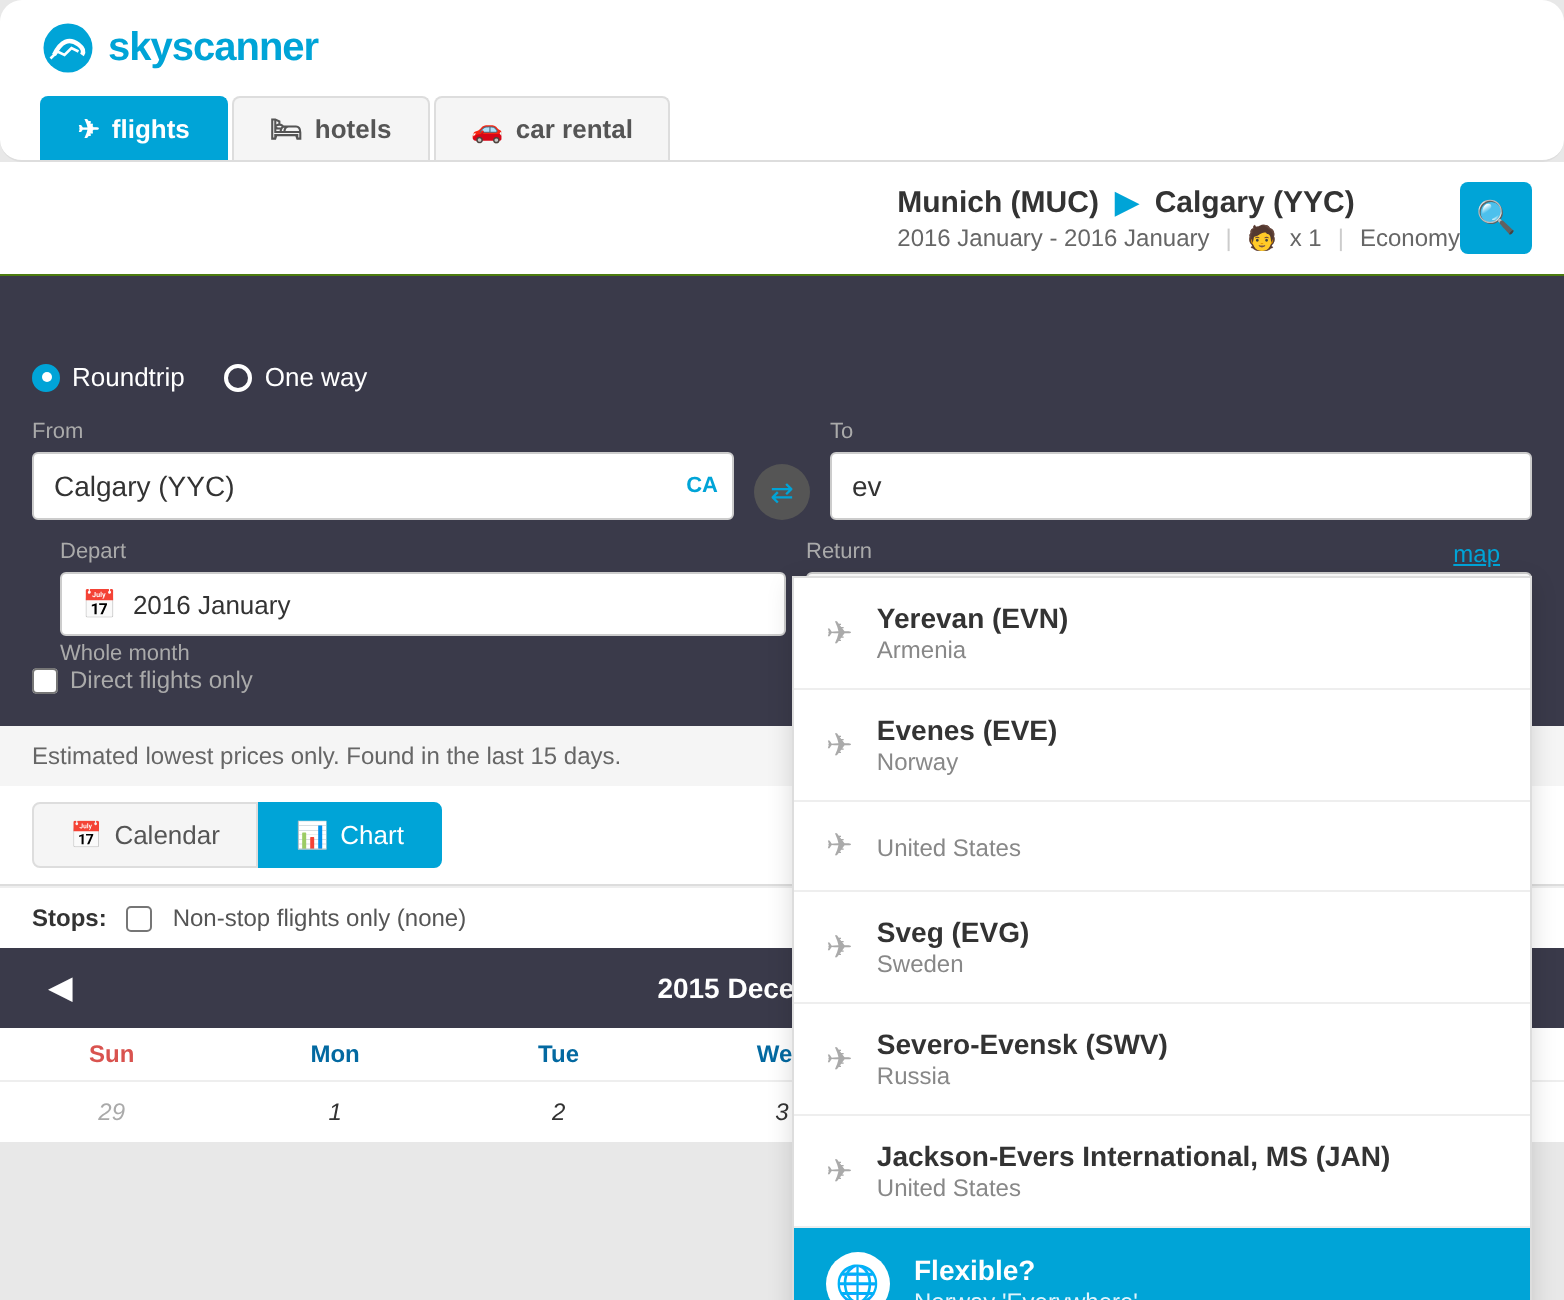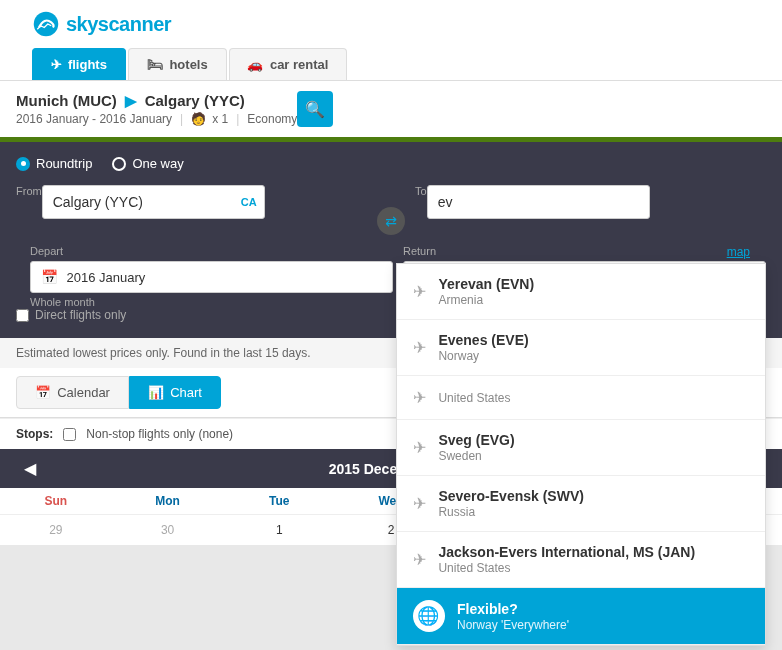--- a/index.html
+++ b/index.html
@@ -8,22 +8,23 @@
       font-size: 13px;
       background: #e8e8e8;
       width: 782px;
       min-height: 650px;
       overflow: hidden;
     }
 
     
     .header {
       background: #fff;
-      padding: 10px 16px 0 32px;
+      padding: 10px 16px 0 20px;
       border-bottom: 1px solid #ddd;
+      border-radius: 11px;
     }
     .logo {
       display: flex;
       align-items: center;
       margin-bottom: 10px;
     }
     .logo-icon {
       width: 28px;
       height: 28px;
       margin-right: 6px;
@@ -57,22 +58,22 @@
       color: #fff;
       border-color: #00a4d7;
     }
 
     
     .search-bar {
       background: #fff;
       padding: 10px 16px;
       display: flex;
       align-items: center;
-      justify-content: flex-start;
-      border-bottom: 5px solid #4d7c0f;
+      justify-content: flex-end;
+      border-bottom: 1px solid #4d7c0f;
     }
     .search-route {
       font-size: 15px;
       font-weight: bold;
       color: #333;
     }
     .search-route .arrow {
       color: #00a4d7;
       margin: 0 4px;
     }
@@ -109,20 +110,21 @@
       margin-bottom: 14px;
       align-items: center;
     }
     .radio-option {
       display: flex;
       align-items: center;
       gap: 6px;
       color: #fff;
       font-size: 13px;
       cursor: pointer;
+      margin-top: 29px;
     }
     .radio-circle {
       width: 14px;
       height: 14px;
       border-radius: 50%;
       border: 2px solid #fff;
       display: flex;
       align-items: center;
       justify-content: center;
     }
@@ -139,21 +141,21 @@
     }
 
     .form-row {
       display: flex;
       gap: 10px;
       align-items: flex-start;
       margin-bottom: 8px;
     }
     .form-group {
       display: flex;
-      flex-direction: row;
+      flex-direction: column;
       flex: 1;
     }
     .form-label {
       color: #aaa;
       font-size: 11px;
       margin-bottom: 4px;
     }
     .input-wrapper {
       position: relative;
     }
@@ -339,20 +341,21 @@
     }
     .cal-cell {
       text-align: right;
       padding: 6px 20px;
       font-size: 12px;
       color: #aaa;
       min-height: 30px;
       display: flex;
       align-items: center;
       justify-content: center;
+      font-style: italic;
     }
     .cal-cell.current-month {
       color: #333;
     }
 
     
     .dropdown-overlay {
       position: absolute;
       top: 78px;
       right: 0;
@@ -620,20 +623,19 @@
     <div class="cal-day-header sun">Sun</div>
     <div class="cal-day-header weekday">Mon</div>
     <div class="cal-day-header weekday">Tue</div>
     <div class="cal-day-header weekday">Wed</div>
     <div class="cal-day-header weekday">Thu</div>
     <div class="cal-day-header weekday">Fri</div>
     <div class="cal-day-header sat">Sat</div>
   </div>
   <div class="cal-row">
     <div class="cal-cell">29</div>
-    <div class="cal-cell">30</div>
     <div class="cal-cell current-month">1</div>
     <div class="cal-cell current-month">2</div>
     <div class="cal-cell current-month">3</div>
     <div class="cal-cell current-month">4</div>
     <div class="cal-cell current-month">5</div>
   </div>
 </div>
 
 </body></html>

